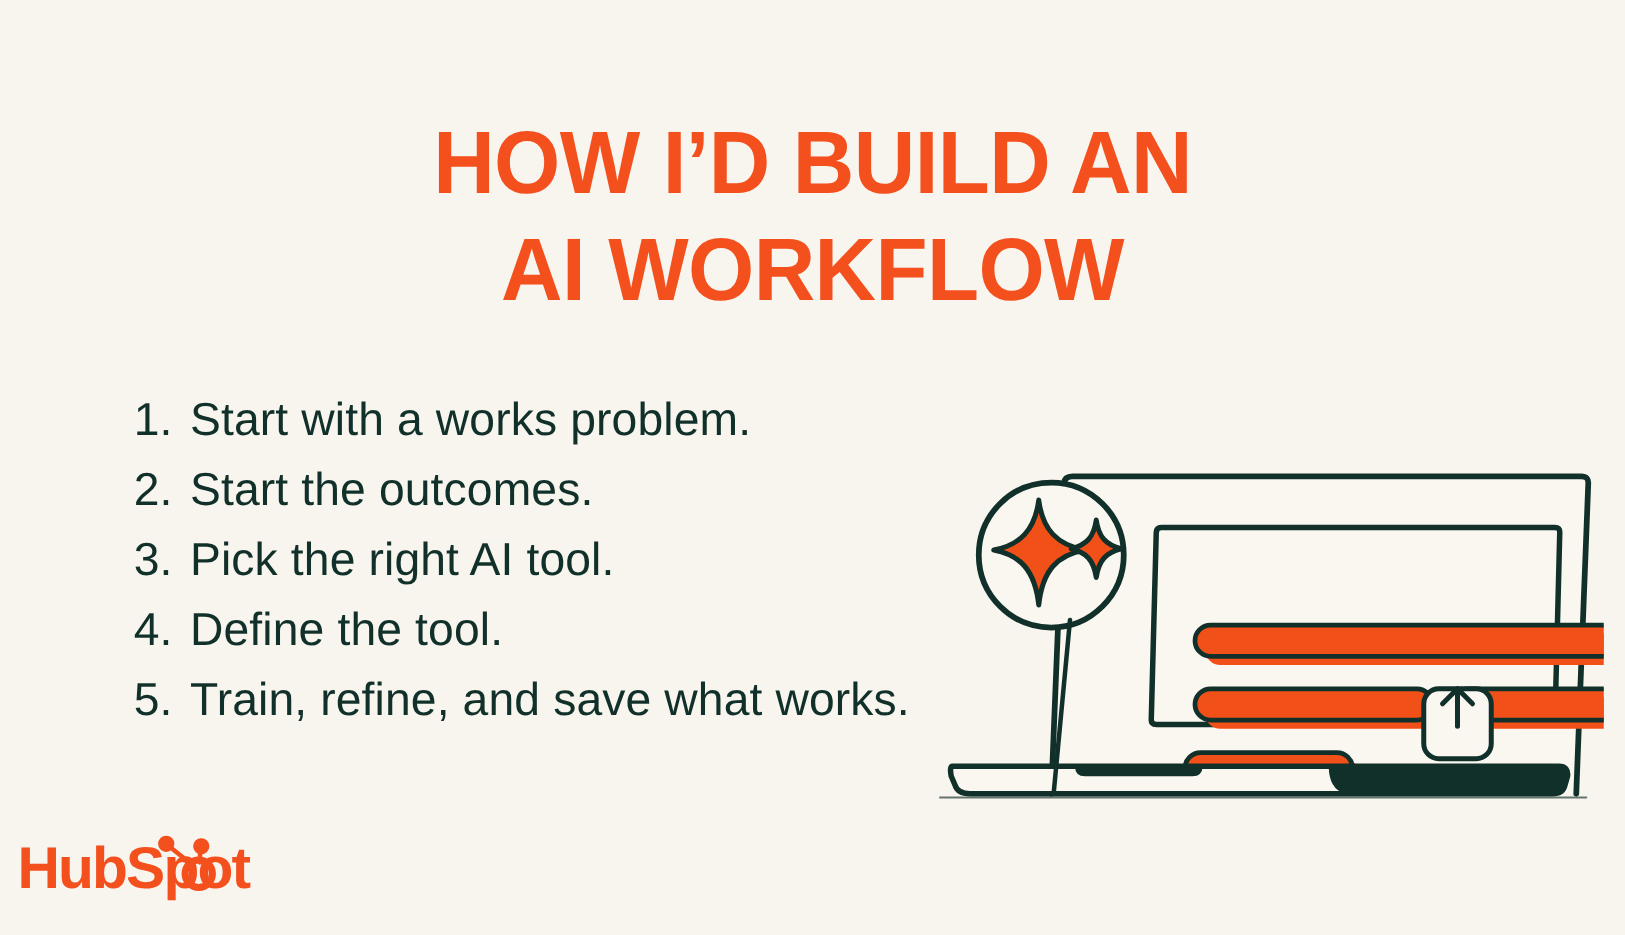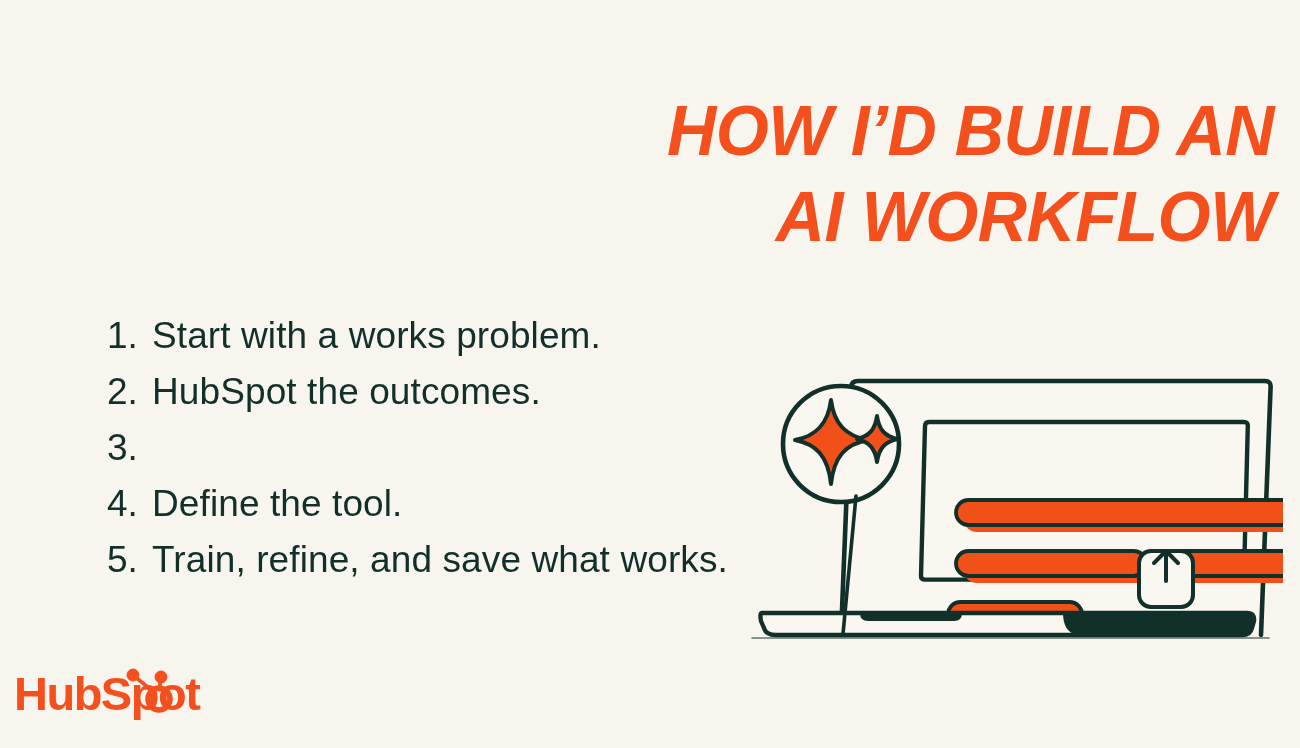--- a/index.html
+++ b/index.html
@@ -13,23 +13,22 @@
     position:relative;
     width:1300px; height:748px;
     background:#F8F5EF;
   }
 
   
   .title-block {
     position:absolute;
     left:0; top:88px;
     width:1300px;
-    text-align:right;
+    text-align:center;
     user-select:none;
-    font-style:italic;
   }
   .title-line {
     display:block;
     color:#F4501E;
     font-family:"Liberation Sans", sans-serif;
     font-weight:bold;
     font-size:71px;
     line-height:86px;
     letter-spacing:-0.5px;
     transform:scaleX(0.96);
@@ -87,24 +86,25 @@
     <span class="title-line">AI WORKFLOW</span>
   </div>
 
   <ol class="list-block" style="list-style:none;">
     <li class="list-row">
       <span class="list-num">1.</span>
       <span class="list-text">Start with a works problem.</span>
     </li>
     <li class="list-row">
       <span class="list-num">2.</span>
-      <span class="list-text">HubSpot the outcomes.</span>
+      <span class="list-text">Start the outcomes.</span>
     </li>
     <li class="list-row">
       <span class="list-num">3.</span>
+      <span class="list-text">Pick the right AI tool.</span>
     </li>
     <li class="list-row">
       <span class="list-num">4.</span>
       <span class="list-text">Define the tool.</span>
     </li>
     <li class="list-row">
       <span class="list-num">5.</span>
       <span class="list-text">Train, refine, and save what works.</span>
     </li>
   </ol>

